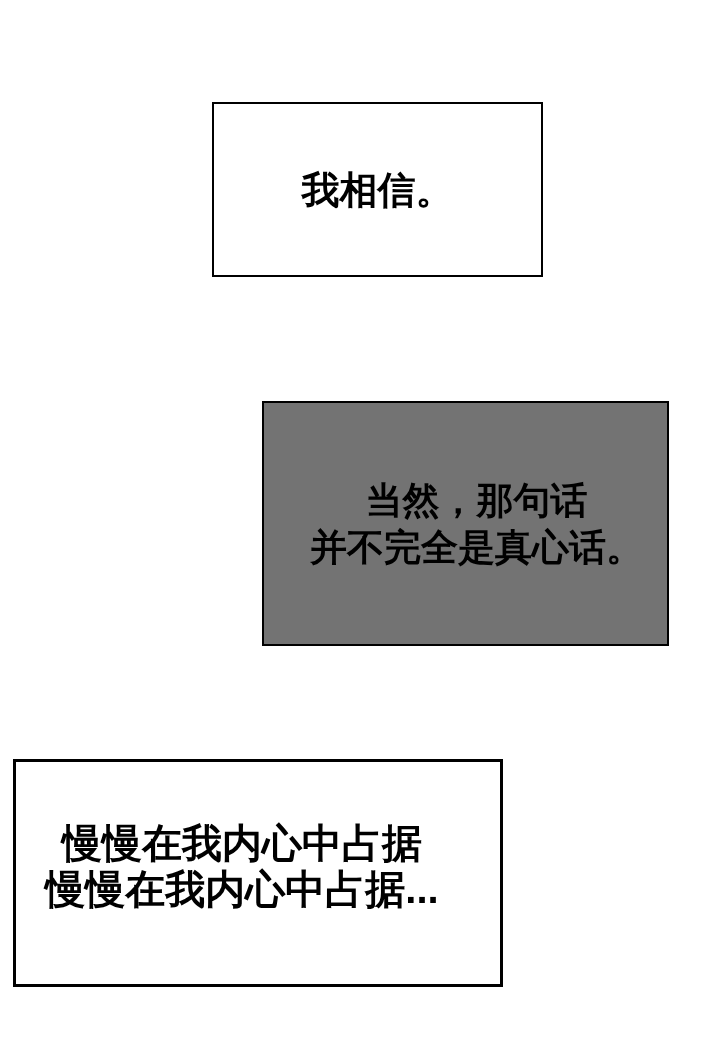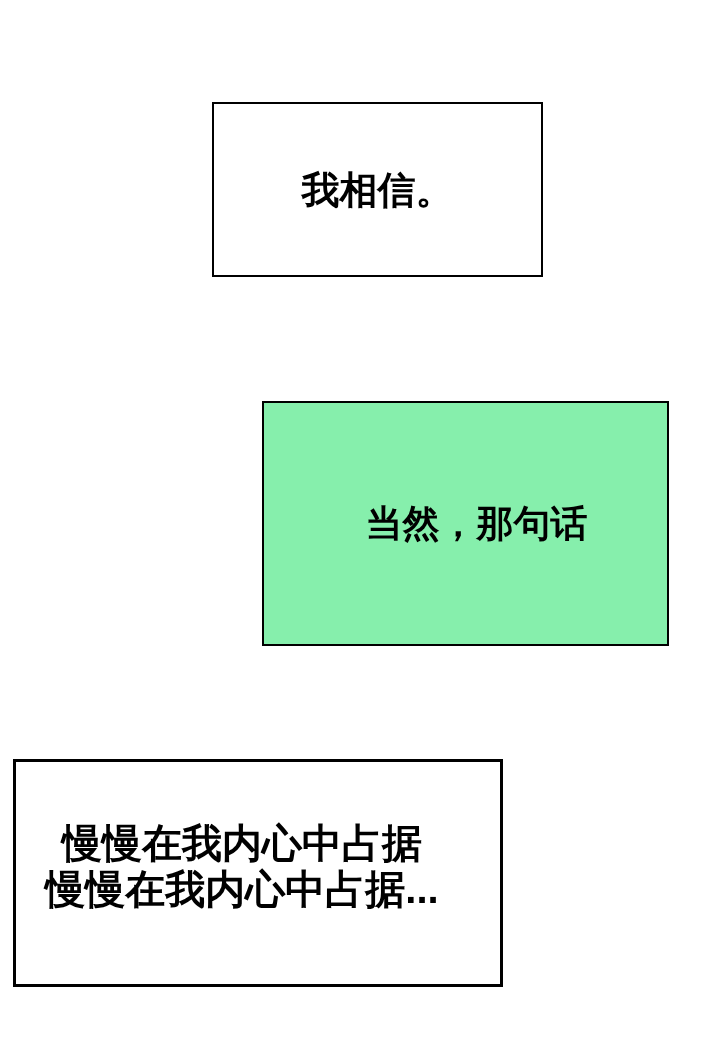--- a/index.html
+++ b/index.html
@@ -53,22 +53,23 @@
 </style>
 </head>
 <body>
 
 <div class="page" style="background: rgb(255, 255, 255); margin-top: 38px;">
 
   <div class="caption-box box-1" style="background: rgb(255, 255, 255); border-color: rgb(0, 0, 0); color: rgb(0, 0, 0);">
     <div class="caption-line">我相信。</div>
   </div>
 
-  <div class="caption-box box-2" style="background: #86efac; border-color: rgb(0, 0, 0); color: rgb(0, 0, 0);">
+  <div class="caption-box box-2" style="background: #737373; border-color: rgb(0, 0, 0); color: rgb(0, 0, 0);">
     <div class="caption-line">当然，那句话</div>
+    <div class="caption-line">并不完全是真心话。</div>
   </div>
 
   <div class="caption-box box-3" style="background: rgb(255, 255, 255); border-color: rgb(0, 0, 0); color: rgb(0, 0, 0);">
     <div class="caption-line">慢慢在我内心中占据</div>
     <div class="caption-line">慢慢在我内心中占据...</div>
   </div>
 
 </div>
 
 </body></html>

